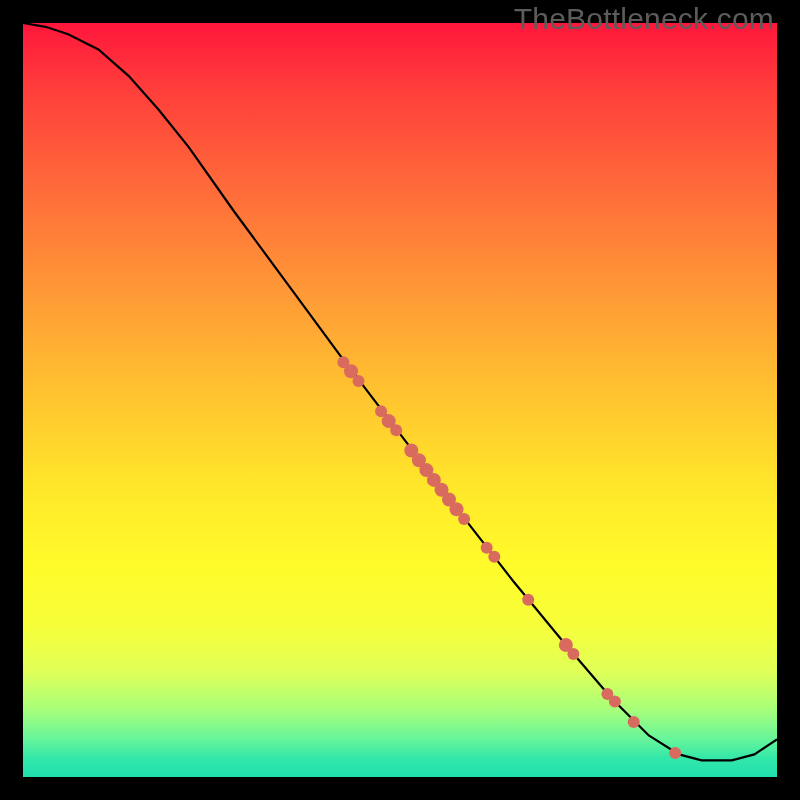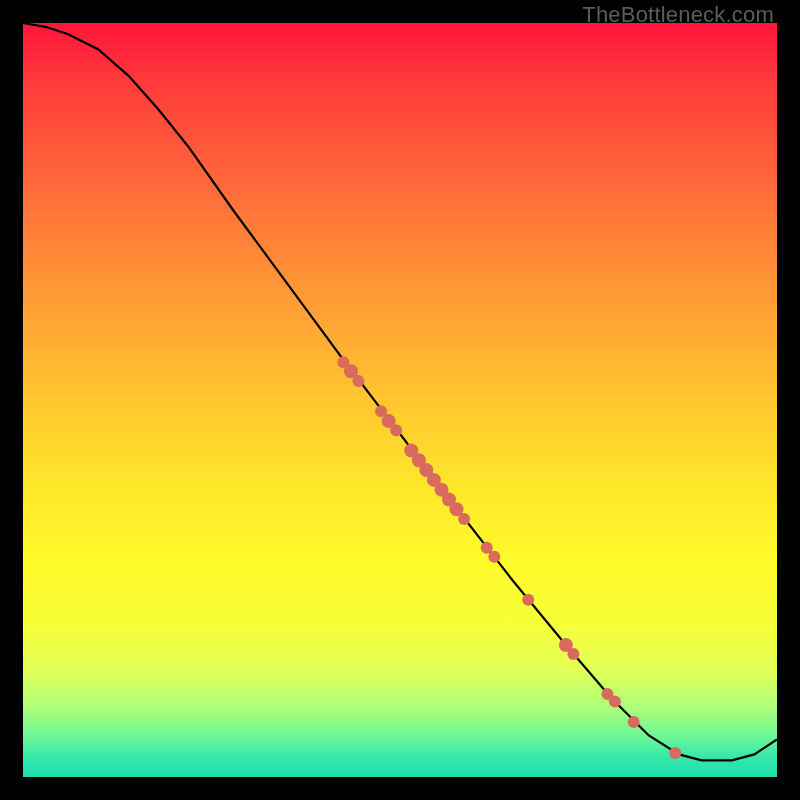--- a/index.html
+++ b/index.html
@@ -31,21 +31,21 @@
       #66f59a 95%,
       #33e7a8 97.5%,
       #1fe0af 100%
     );
   }
   .watermark {
     position: absolute;
     top: 2px;
     right: 26px;
     color: #5c5c5c;
-    font-size: 22px;
+    font-size: 30px;
     font-weight: 400;
     letter-spacing: 0.2px;
   }
   svg.curve {
     position: absolute;
     left: 0; top: 0;
     width: 754px;
     height: 754px;
     overflow: visible;
   }

